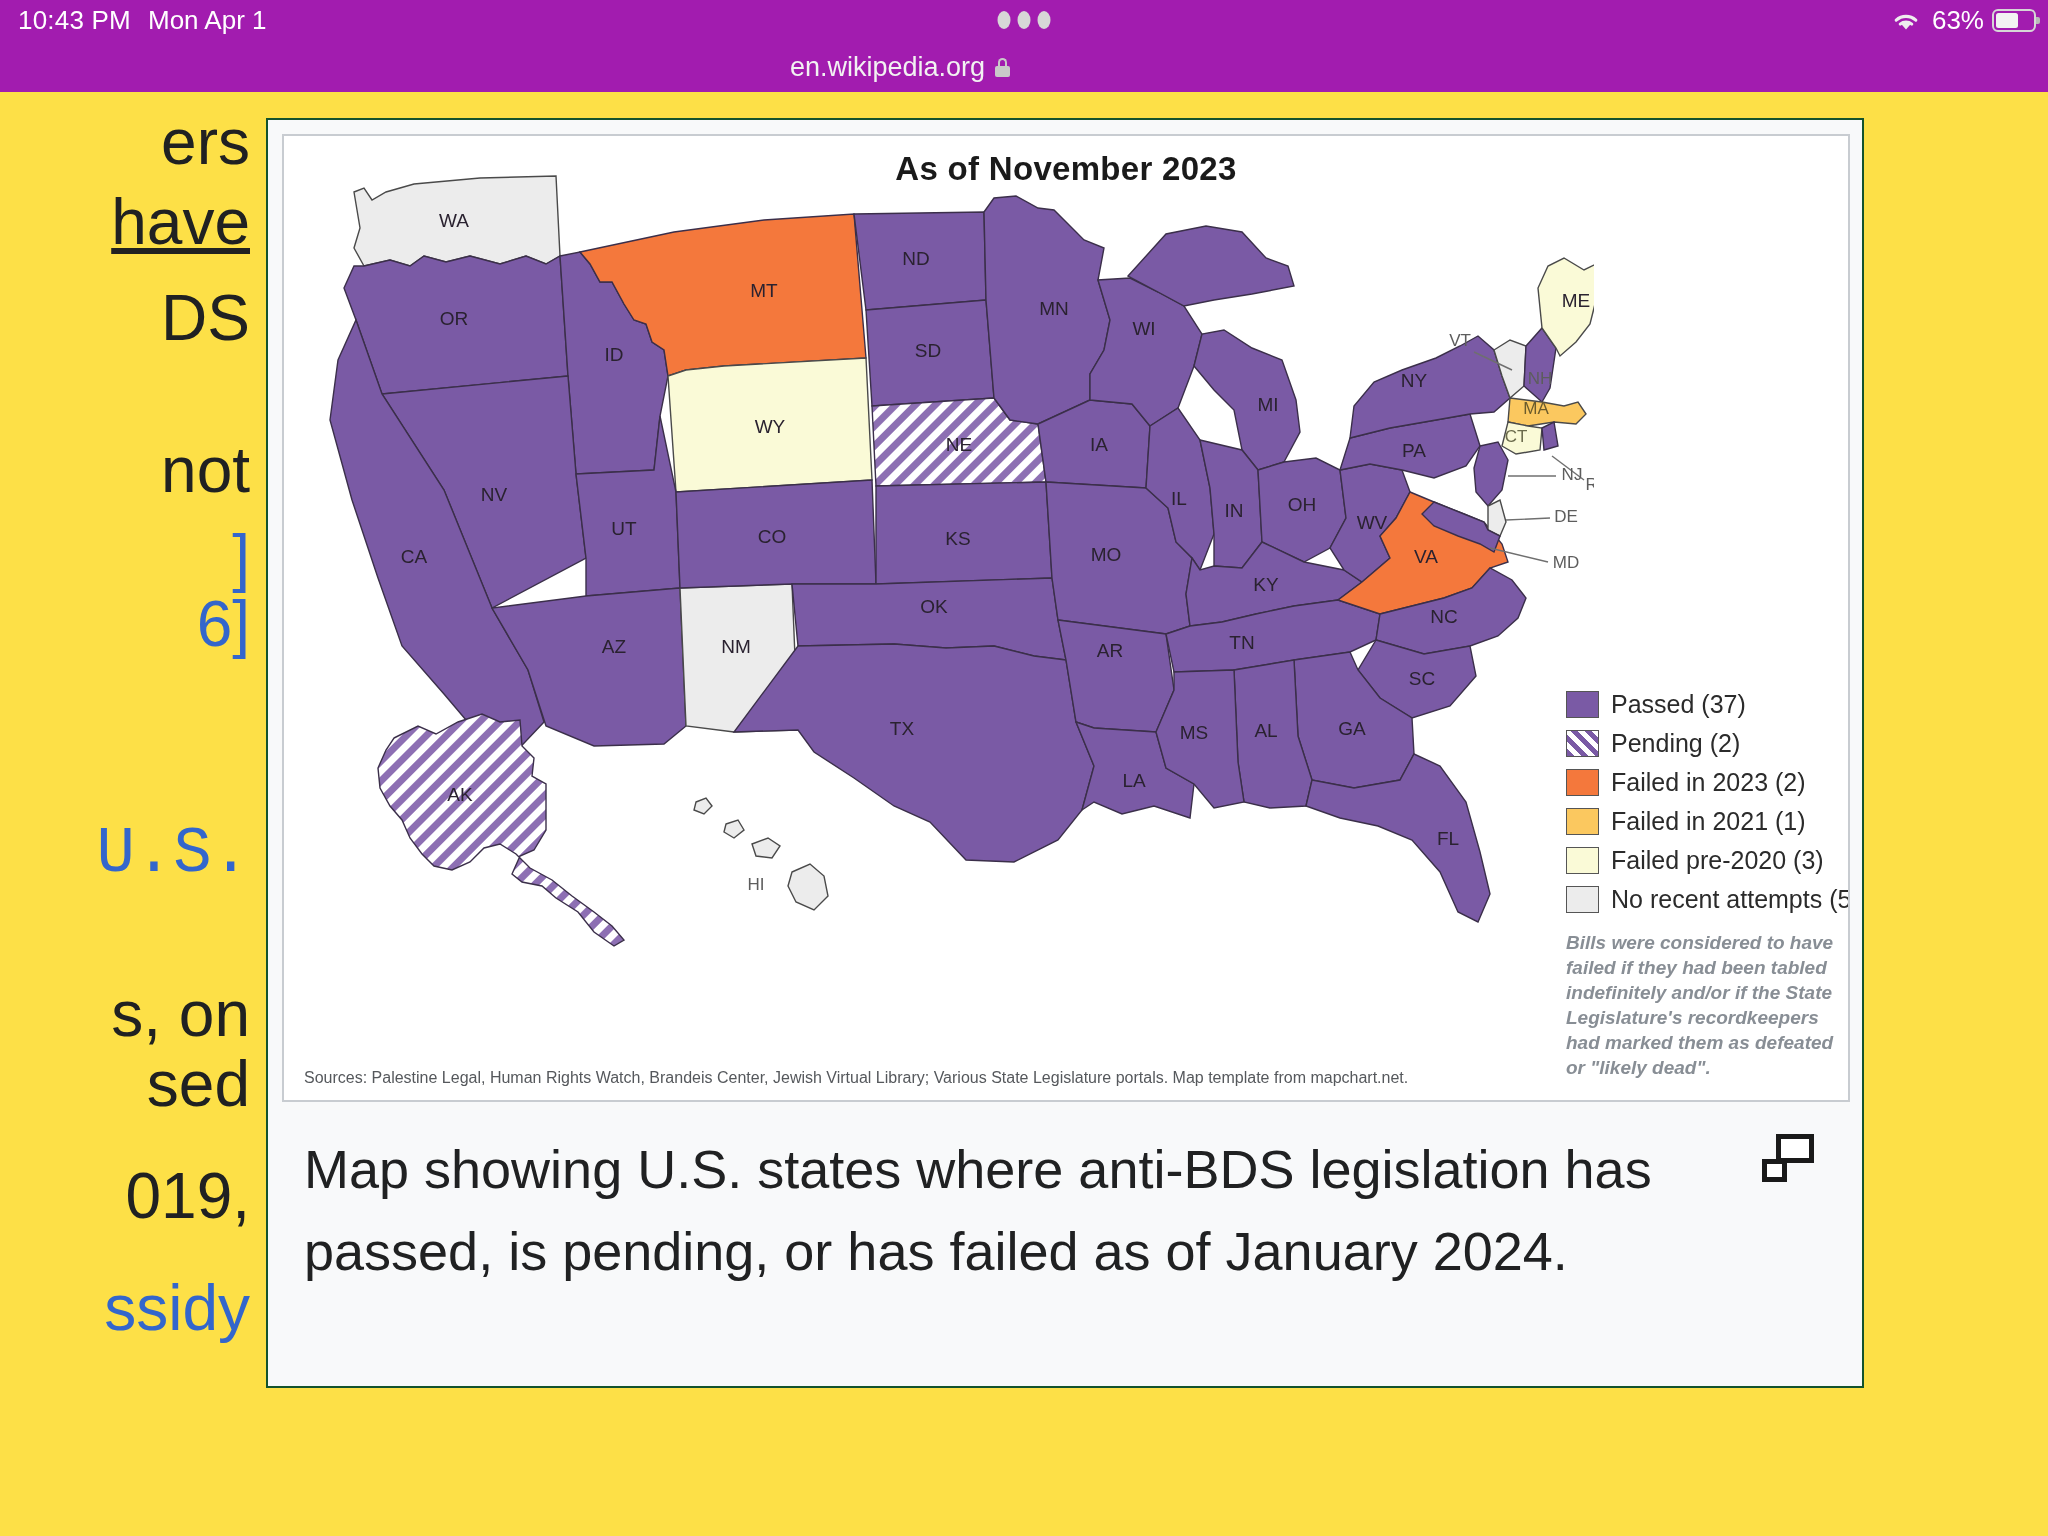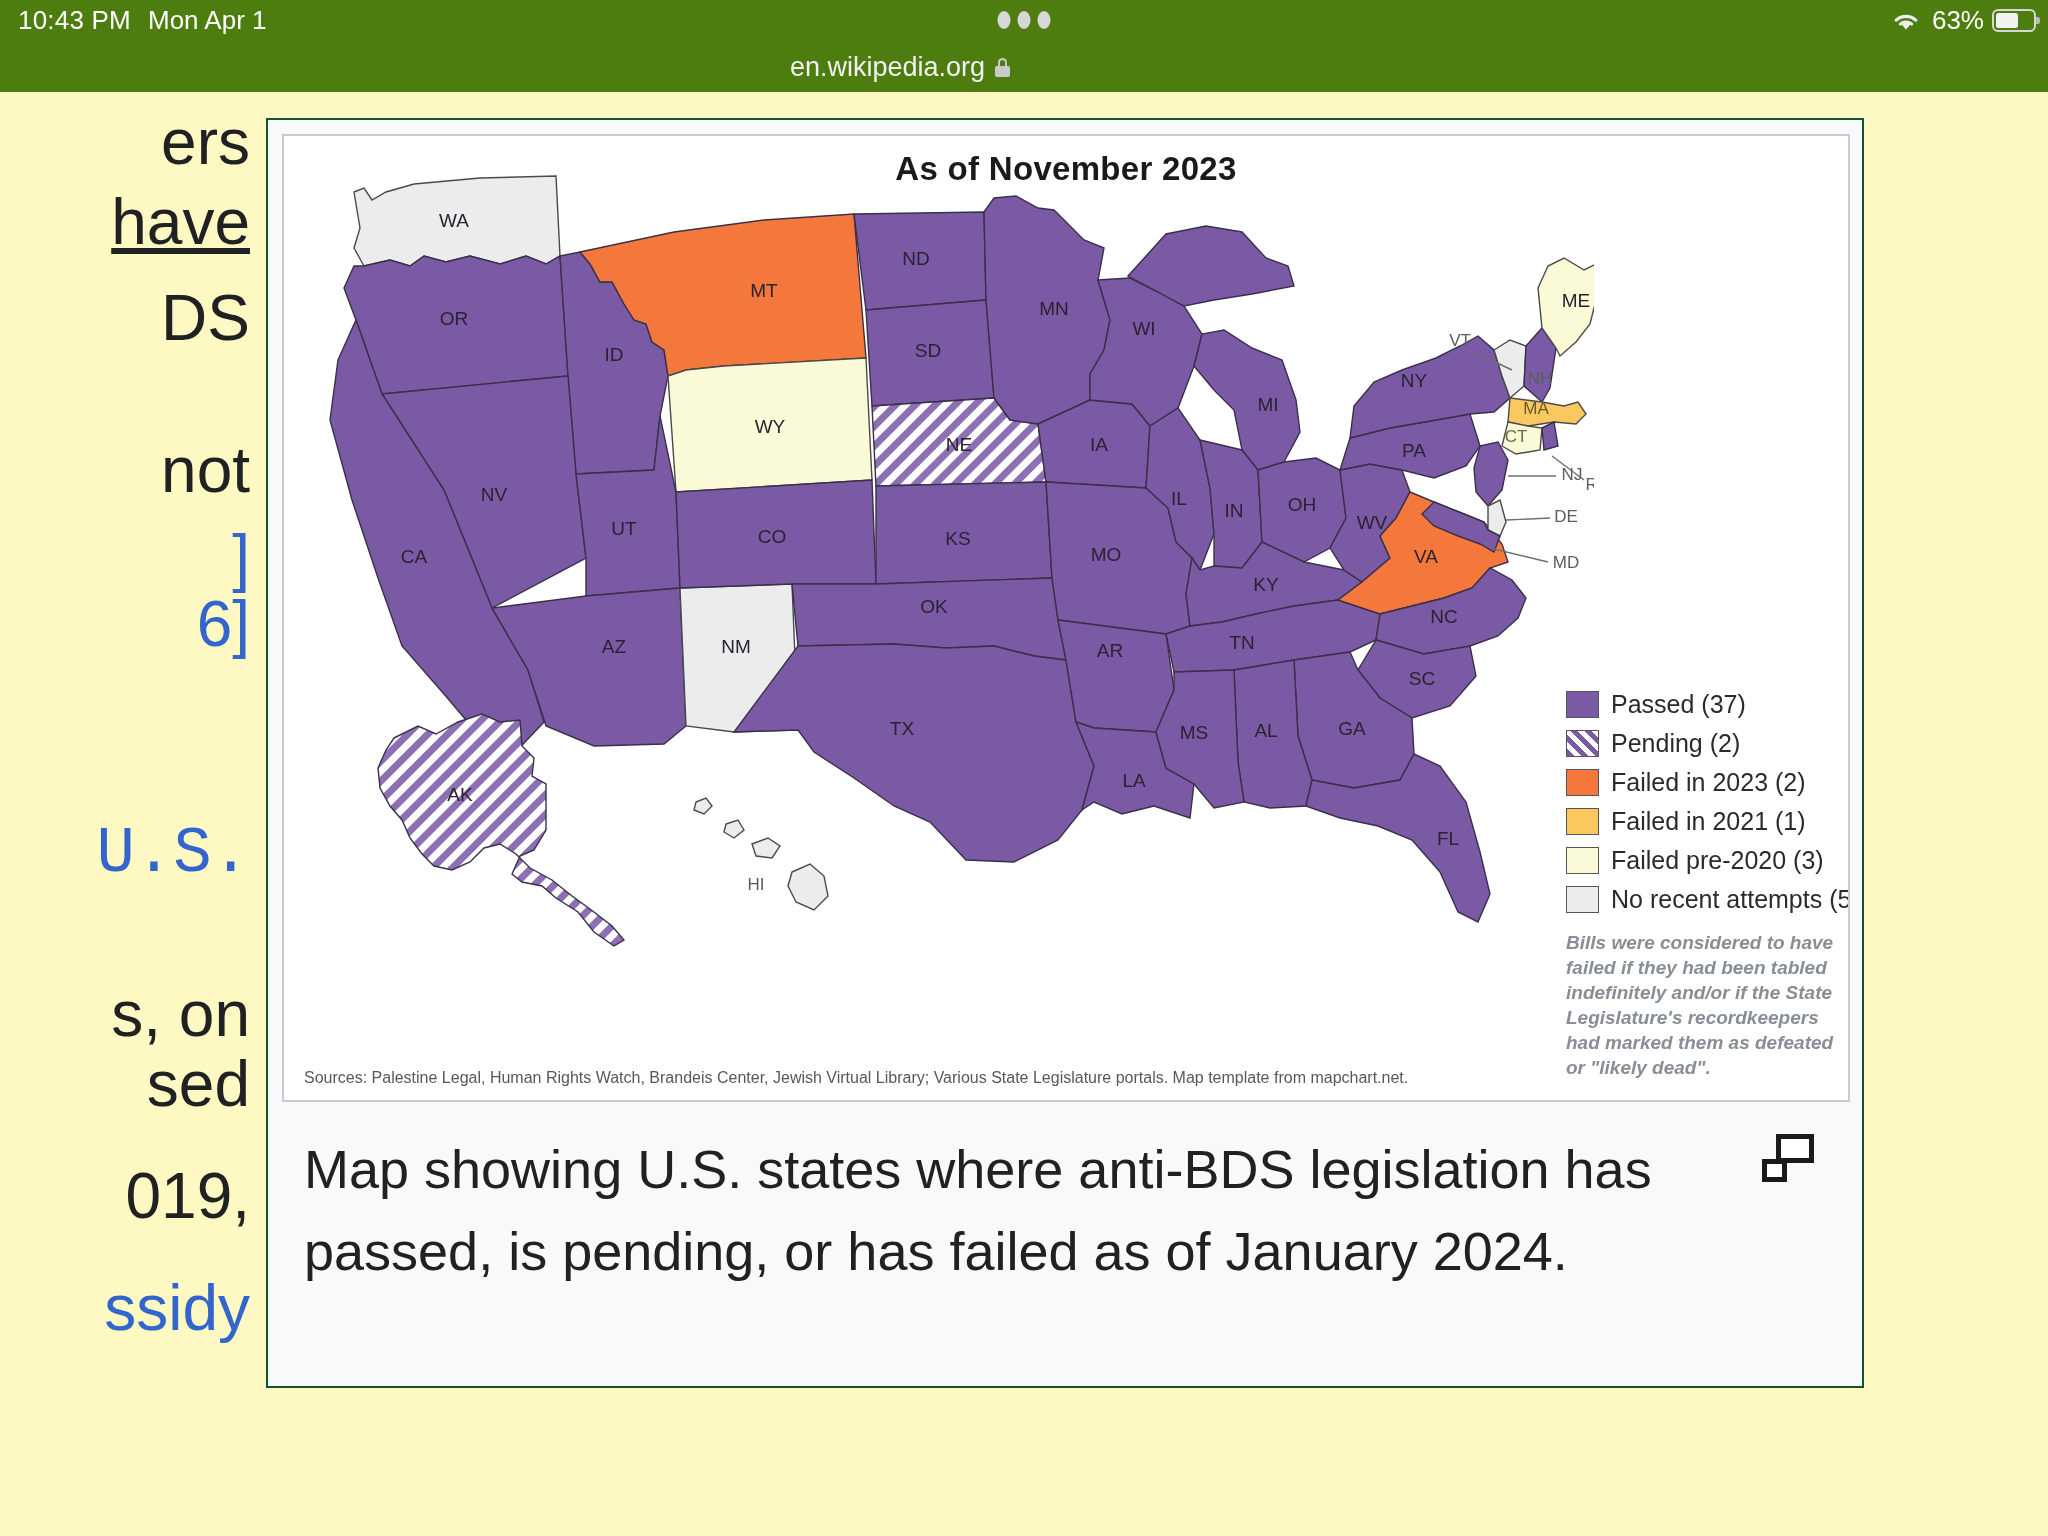--- a/index.html
+++ b/index.html
@@ -7,21 +7,21 @@
   body {
     font-family: "Liberation Sans", sans-serif;
     background: #ffffff;
     overflow: hidden;
   }
 
   
   #chrome-bar {
     position: absolute; left: 0; top: 0;
     width: 2048px; height: 92px;
-    background: #4d7c0f;
+    background: #a21caf;
     color: #ffffff;
   }
   #status-row {
     position: absolute; left: 0; top: 0;
     width: 2048px; height: 42px;
   }
   #clock {
     position: absolute; left: 18px; top: 5px;
     font-size: 26px; letter-spacing: .2px;
   }
@@ -74,21 +74,21 @@
     width: 15px; height: 11px; background: #c9c9c9; border-radius: 2px;
   }
   #lock-icon .shackle {
     position: absolute; left: 3.2px; top: 0;
     width: 8.6px; height: 9px;
     border: 2.4px solid #c9c9c9; border-bottom: none;
     border-radius: 5px 5px 0 0;
   }
 
   
-  #page { position: absolute; left: 0; top: 92px; width: 2048px; height: 1444px; background: #fef9c3; }
+  #page { position: absolute; left: 0; top: 92px; width: 2048px; height: 1444px; background: #fde047; }
 
   
   #article-col {
     position: absolute; left: 0; top: 0;
     width: 262px; height: 1444px;
     overflow: hidden;
   }
   .art-line {
     position: absolute;
     font-size: 64px;

